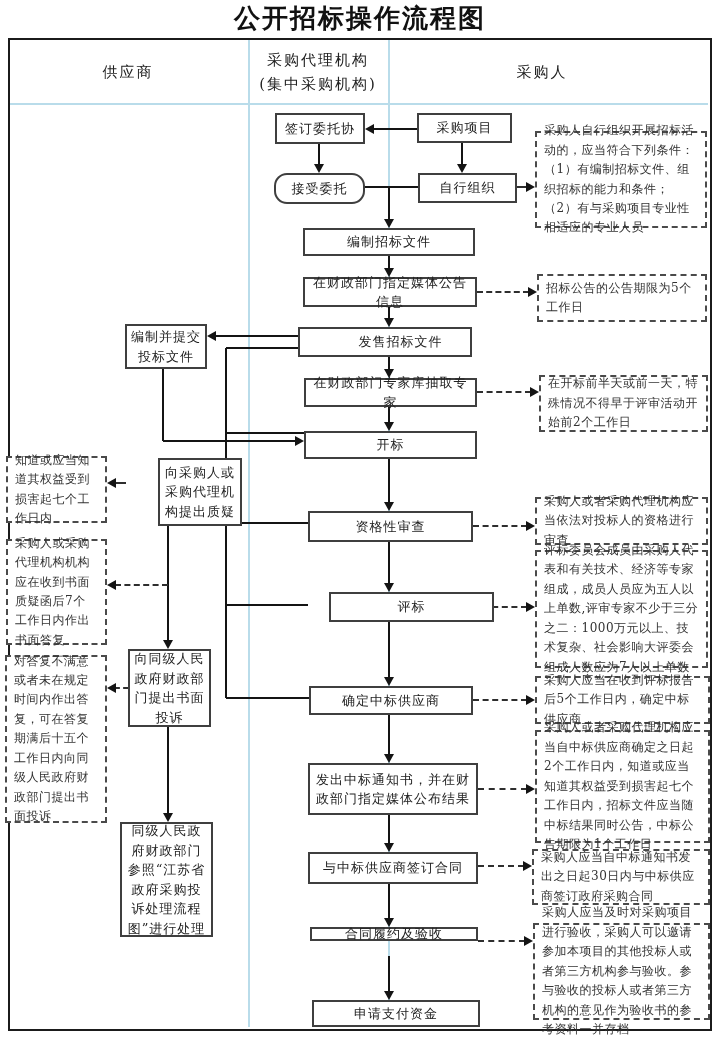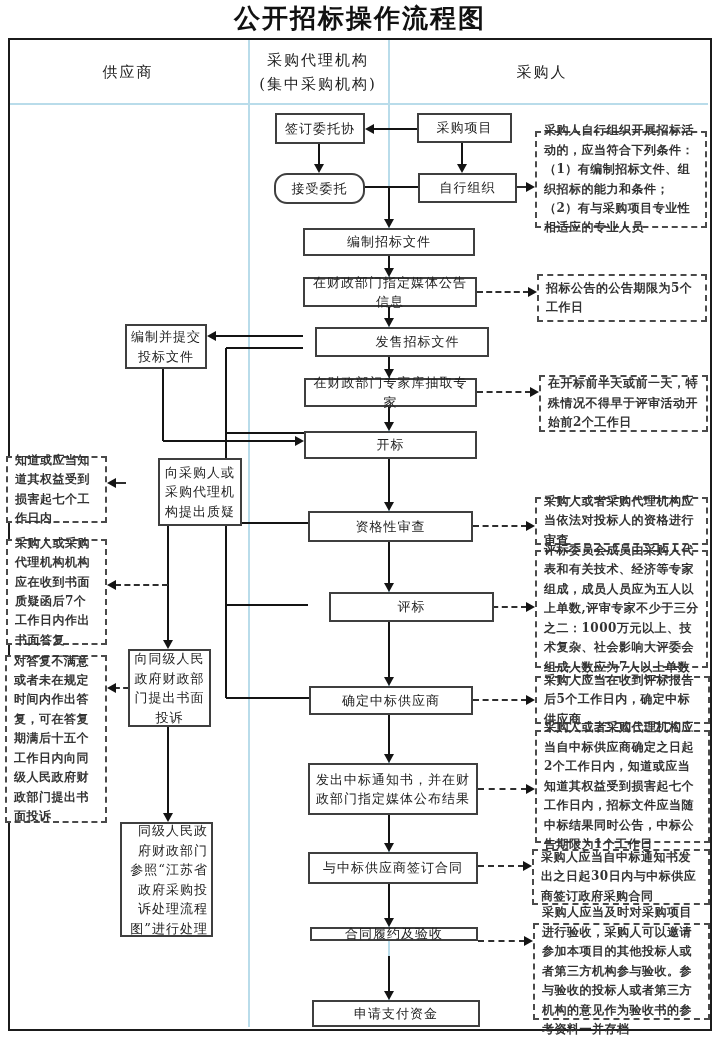--- a/index.html
+++ b/index.html
@@ -10,24 +10,24 @@
          font-size:26px;font-weight:bold;letter-spacing:2px;color:#111;margin:0;}
   .table-border{position:absolute;border:2px solid #1b1b1b;background:transparent;z-index:1;}
   .gridline-v{position:absolute;width:0;border-left:2px solid #b9dcea;z-index:0;}
   .gridline-h{position:absolute;height:0;border-top:2px solid #b9dcea;z-index:0;}
   .col-header{position:absolute;display:flex;align-items:center;justify-content:center;
               text-align:center;font-size:15px;letter-spacing:2px;white-space:pre-line;
               line-height:1.6;color:#222;z-index:2;}
   .node{position:absolute;background:#ffffff;border:2px solid #3f3f3f;box-sizing:border-box;
         display:flex;align-items:center;justify-content:center;text-align:center;
         font-size:13px;line-height:1.5;letter-spacing:1px;color:#222;z-index:3;padding:2px 3px;}
-  .node.thick{border-width:2.5px;text-align:right;}
+  .node.thick{border-width:2.5px;}
   .note{position:absolute;background:#ffffff;border:2px dashed #4a4a4a;box-sizing:border-box;
         font-size:12px;line-height:1.62;letter-spacing:0.5px;color:#333;z-index:3;
-        padding:22px 7px;display:flex;align-items:center;text-align:left;font-weight:bold;}
+        padding:22px 7px;display:flex;align-items:center;text-align:left;}
   .note .inner{width:100%;}
   .edge{position:absolute;z-index:2;}
   .edge.h{height:0;border-top:2px solid #141414;}
   .edge.v{width:0;border-left:2px solid #141414;}
   .edge.dashed.h{border-top-style:dashed;border-top-color:#2e2e2e;}
   .arrowhead{position:absolute;width:0;height:0;border:solid transparent;z-index:2;}
   .arrowhead.down{border-width:9px 5px 0 5px;border-top-color:#141414;}
   .arrowhead.left{border-width:5px 9px 5px 0;border-right-color:#141414;}
   .arrowhead.right{border-width:5px 0 5px 9px;border-left-color:#141414;}
 </style>
@@ -115,21 +115,21 @@
     <div class="edge h dashed" style="left: 115px; top: 584px; width: 53px;"></div>
     <div class="arrowhead left" style="left: 107px; top: 580px;"></div>
     <div class="edge h dashed" style="left: 115px; top: 687px; width: 13px;"></div>
     <div class="arrowhead left" style="left: 107px; top: 683px;"></div>
     <div class="node" style="left: 275px; top: 113px; width: 90px; height: 31px;">签订委托协</div>
     <div class="node" style="left: 417px; top: 113px; width: 95px; height: 30px;">采购项目</div>
     <div class="node" style="left: 274px; top: 173px; width: 91px; height: 31px; border-radius: 13px;">接受委托</div>
     <div class="node" style="left: 418px; top: 173px; width: 99px; height: 30px;">自行组织</div>
     <div class="node" style="left: 303px; top: 228px; width: 172px; height: 28px;">编制招标文件</div>
     <div class="node" style="left: 303px; top: 277px; width: 174px; height: 30px;">在财政部门指定媒体公告信息</div>
-    <div class="node" style="left: 315px; top: 327px; width: 174px; height: 30px; padding-left: 34px;">发售招标文件</div>
+    <div class="node" style="left: 298px; top: 327px; width: 174px; height: 30px; padding-left: 34px;">发售招标文件</div>
     <div class="node" style="left: 304px; top: 378px; width: 173px; height: 29px;">在财政部门专家库抽取专家</div>
     <div class="node" style="left: 304px; top: 431px; width: 173px; height: 28px;">开标</div>
     <div class="node" style="left: 308px; top: 511px; width: 165px; height: 31px;">资格性审查</div>
     <div class="node" style="left: 308px; top: 592px; width: 165px; height: 30px; margin-left: 21px;">评标</div>
     <div class="node" style="left: 309px; top: 686px; width: 164px; height: 29px;">确定中标供应商</div>
     <div class="node" style="left: 308px; top: 763px; width: 170px; height: 52px;">发出中标通知书，并在财政部门指定媒体公布结果</div>
     <div class="node" style="left: 308px; top: 852px; width: 170px; height: 32px;">与中标供应商签订合同</div>
     <div class="node" style="left: 310px; top: 927px; width: 168px; height: 14px;">合同履约及验收</div>
     <div class="node" style="left: 312px; top: 1000px; width: 168px; height: 27px;">申请支付资金</div>
     <div class="node" style="left: 126px; top: 458px; width: 84px; height: 68px; margin-left: 32px;">向采购人或采购代理机构提出质疑</div>

